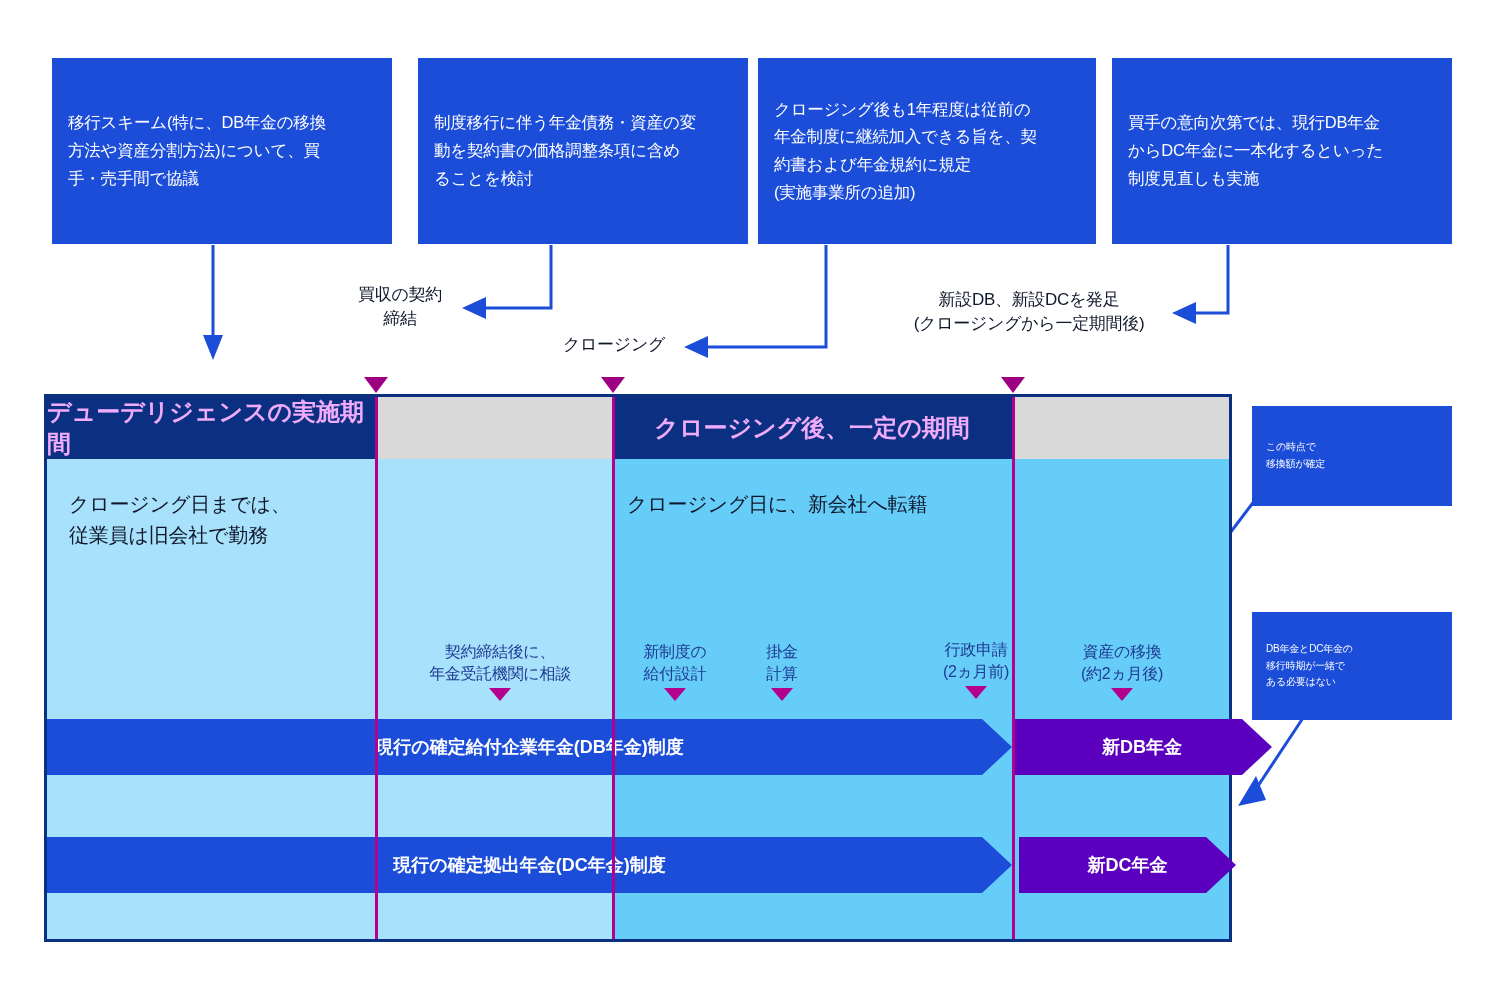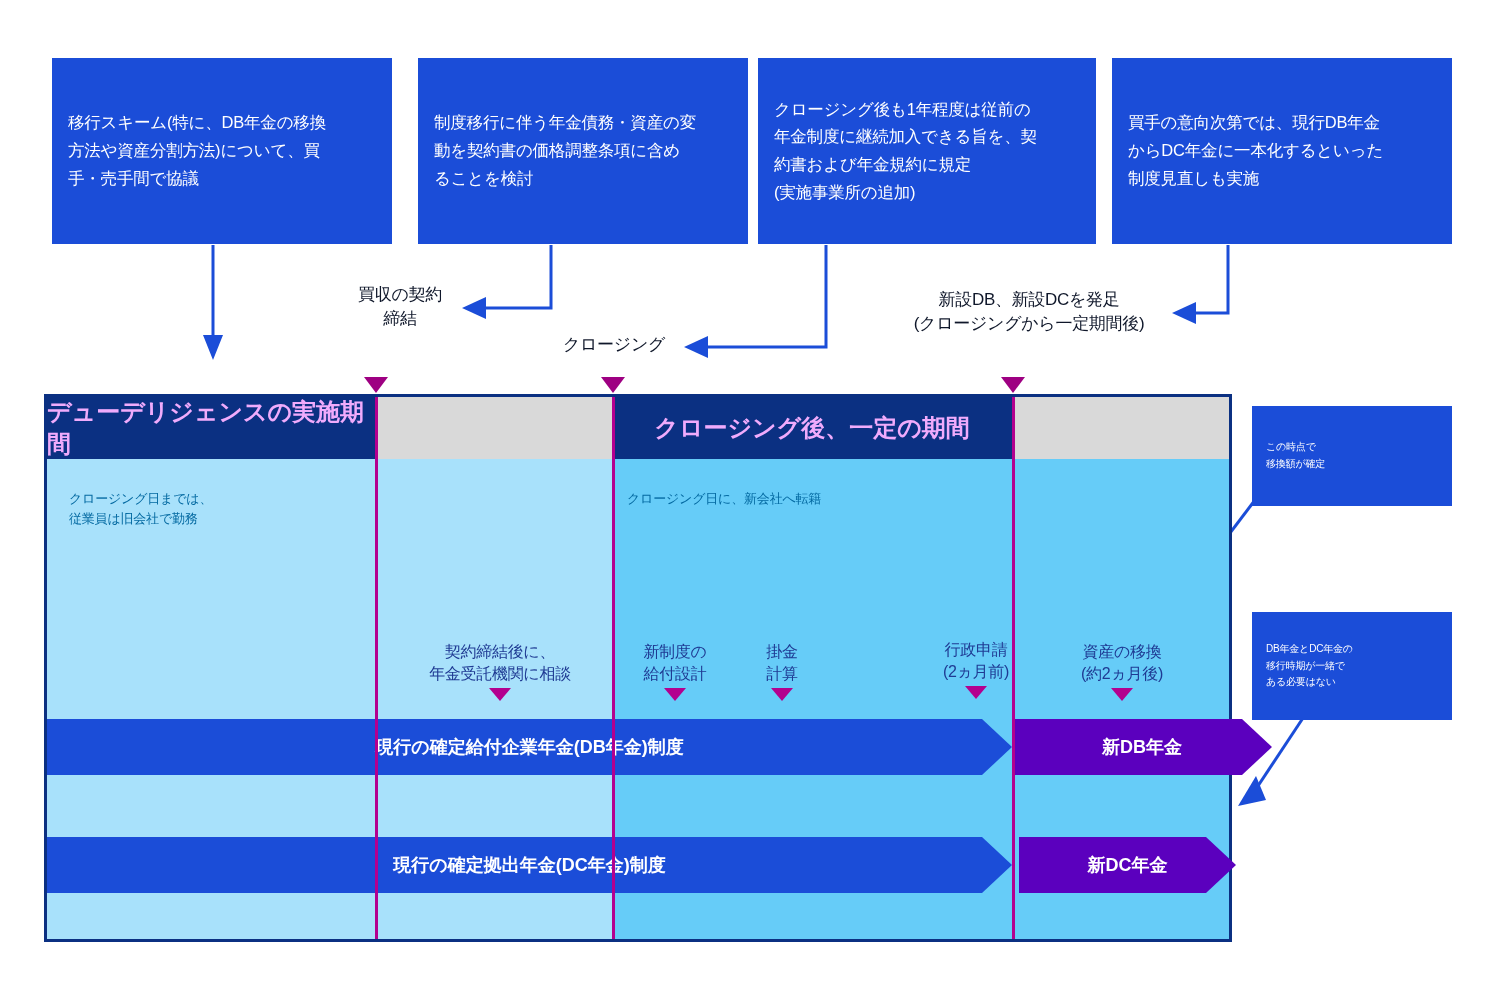--- a/index.html
+++ b/index.html
@@ -72,22 +72,22 @@
   }
 
   
   .col-tint { position: absolute; top: 62px; bottom: 0; }
   .tint-pale { background: #A8E1FB; }
   .tint-mid  { background: #66CCF8; }
 
   
   .tl-text {
     position: absolute;
-    color: #0369a1;
-    font-size: 13px;
+    color: #0f172a;
+    font-size: 20px;
     line-height: 1.55;
     white-space: pre-line;
     letter-spacing: -0.2px;
   }
 
   
   .task {
     position: absolute;
     color: #1F3A93;
     font-size: 16px;

